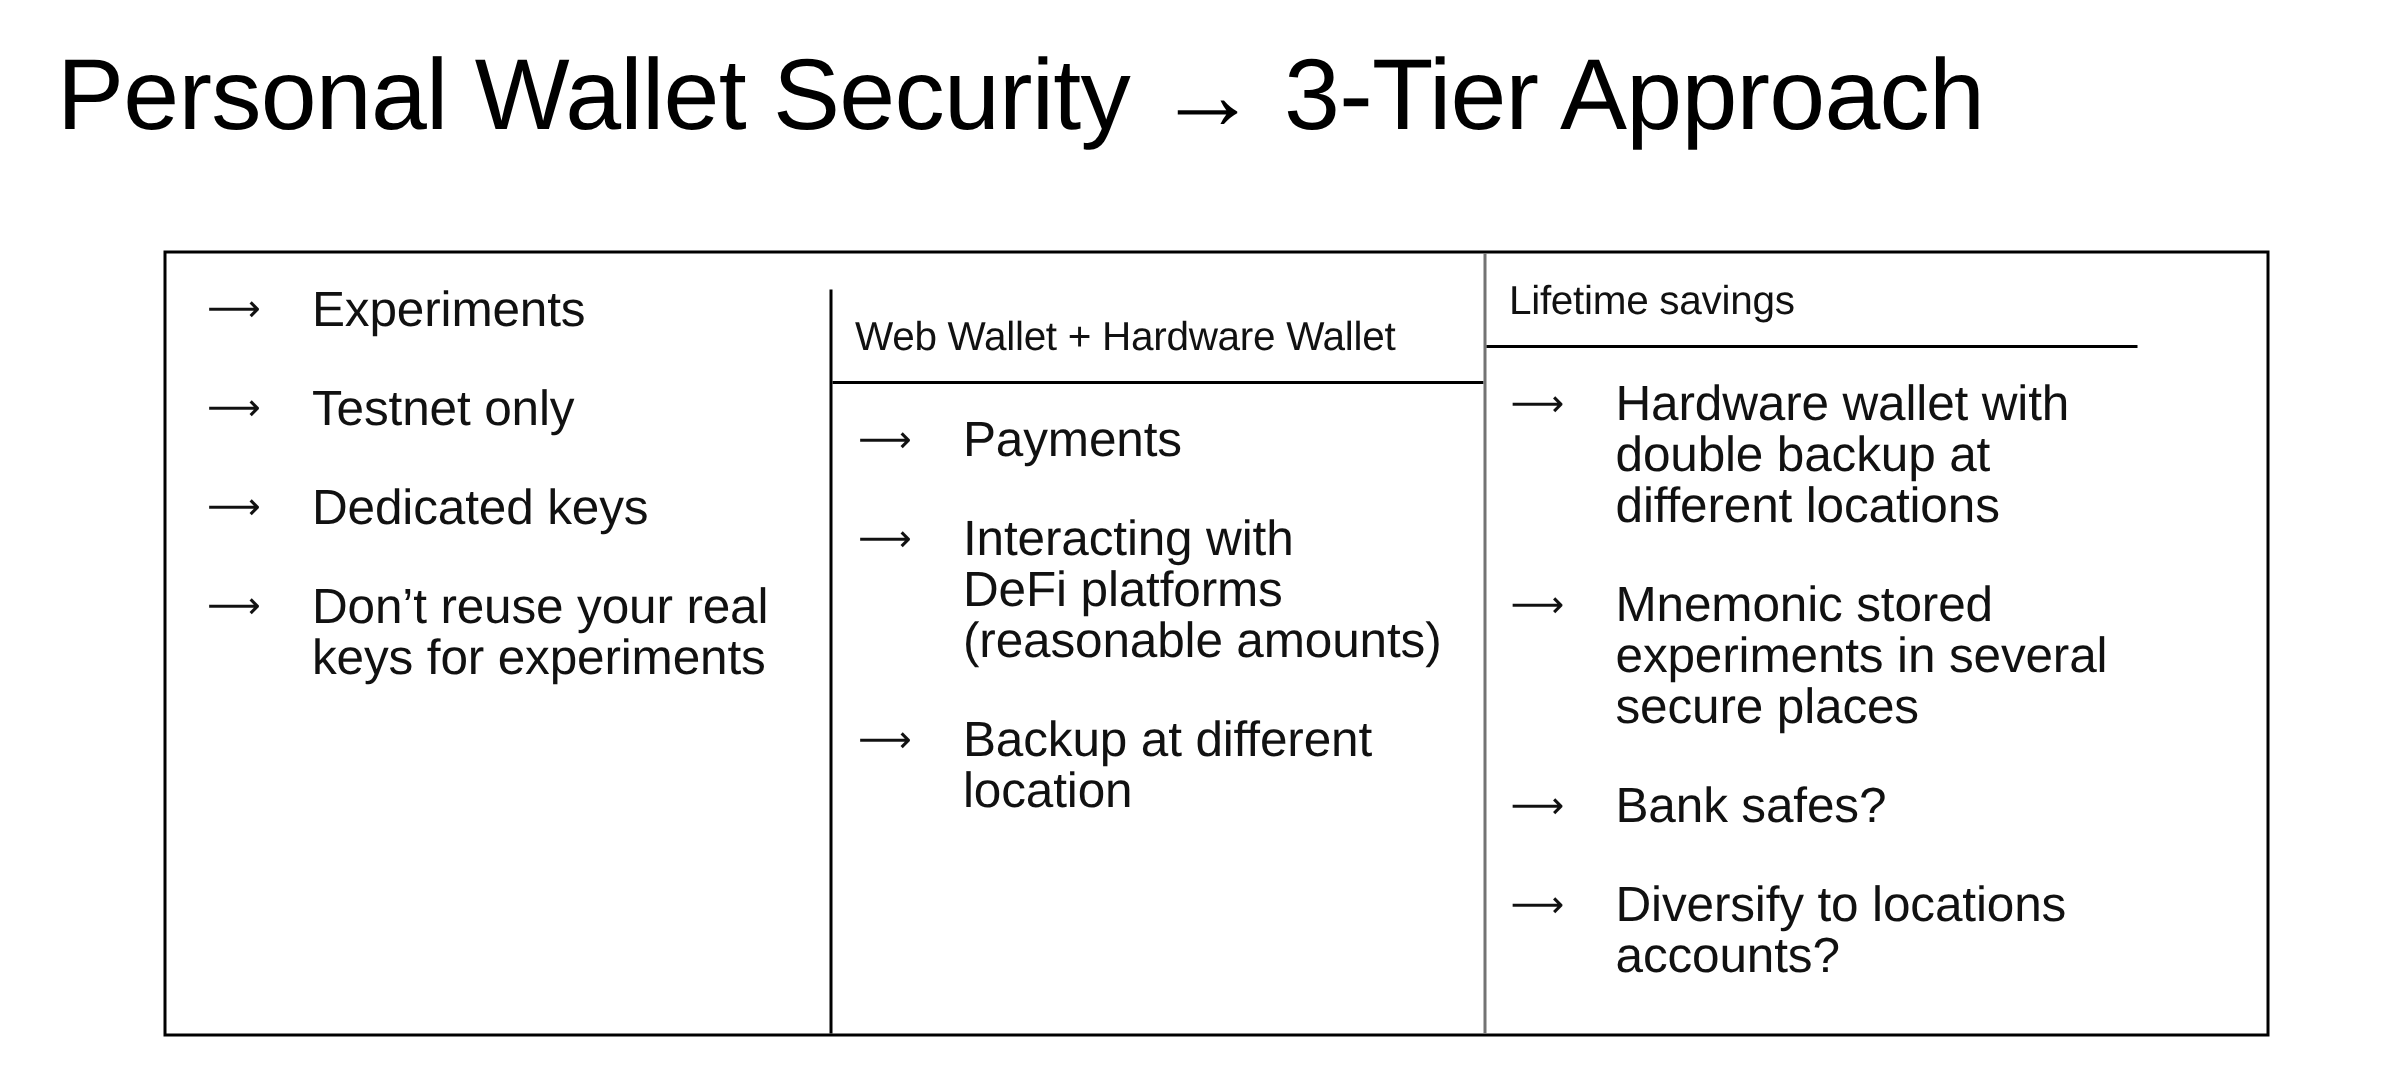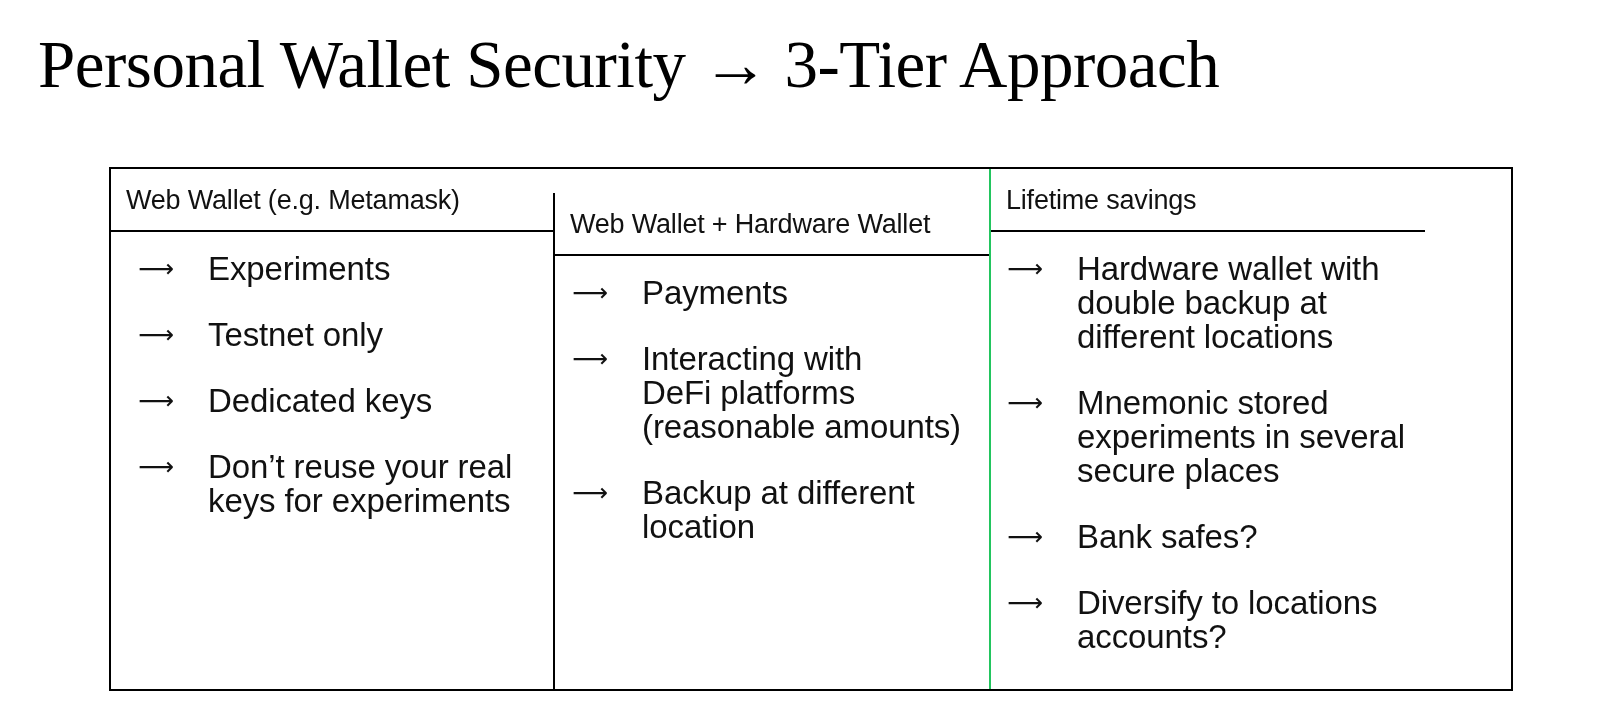--- a/index.html
+++ b/index.html
@@ -27,21 +27,20 @@
     position: absolute;
     left: 38px;
     top: 22px;
     width: 1520px;
     font-size: 67px;
     font-weight: 400;
     line-height: 84px;
     letter-spacing: -0.5px;
     color: #000000;
     white-space: nowrap;
-    font-family: Liberation Serif, serif;
   }
 
   
   .table {
     position: absolute;
     left: 109px;
     top: 167px;
     width: 1404px;
     height: 524px;
     border: 2px solid #000000;
@@ -52,21 +51,21 @@
   }
 
   .col {
     box-sizing: border-box;
     display: flex;
     flex-direction: column;
     position: relative;
   }
   .col-0 { width: 442px; }
   .col-1 { width: 436px; border-left: 2px solid #000000; margin-top: 24px; }
-  .col-2 { width: 436px; border-left: 2px solid #22c55e; }
+  .col-2 { width: 436px; border-left: 2px solid #737373; }
 
   .col-header {
     box-sizing: border-box;
     height: 63px;
     border-bottom: 2px solid #000000;
     display: flex;
     align-items: center;
     padding-left: 15px;
     font-size: 27px;
     font-weight: 400;
@@ -117,21 +116,20 @@
 </head>
 <body>
 
 <div class="slide">
 
   <div class="slide-title">Personal Wallet Security → 3-Tier Approach</div>
 
   <div class="table">
 
     <div class="col col-0">
-      <div class="col-header">Web Wallet (e.g. Metamask)</div>
       <div class="col-body">
 
         <div class="bullet">
           <span class="bullet-arrow">⟶</span>
           <span class="bullet-text">Experiments</span>
         </div>
 
         <div class="bullet">
           <span class="bullet-arrow">⟶</span>
           <span class="bullet-text">Testnet only</span>

